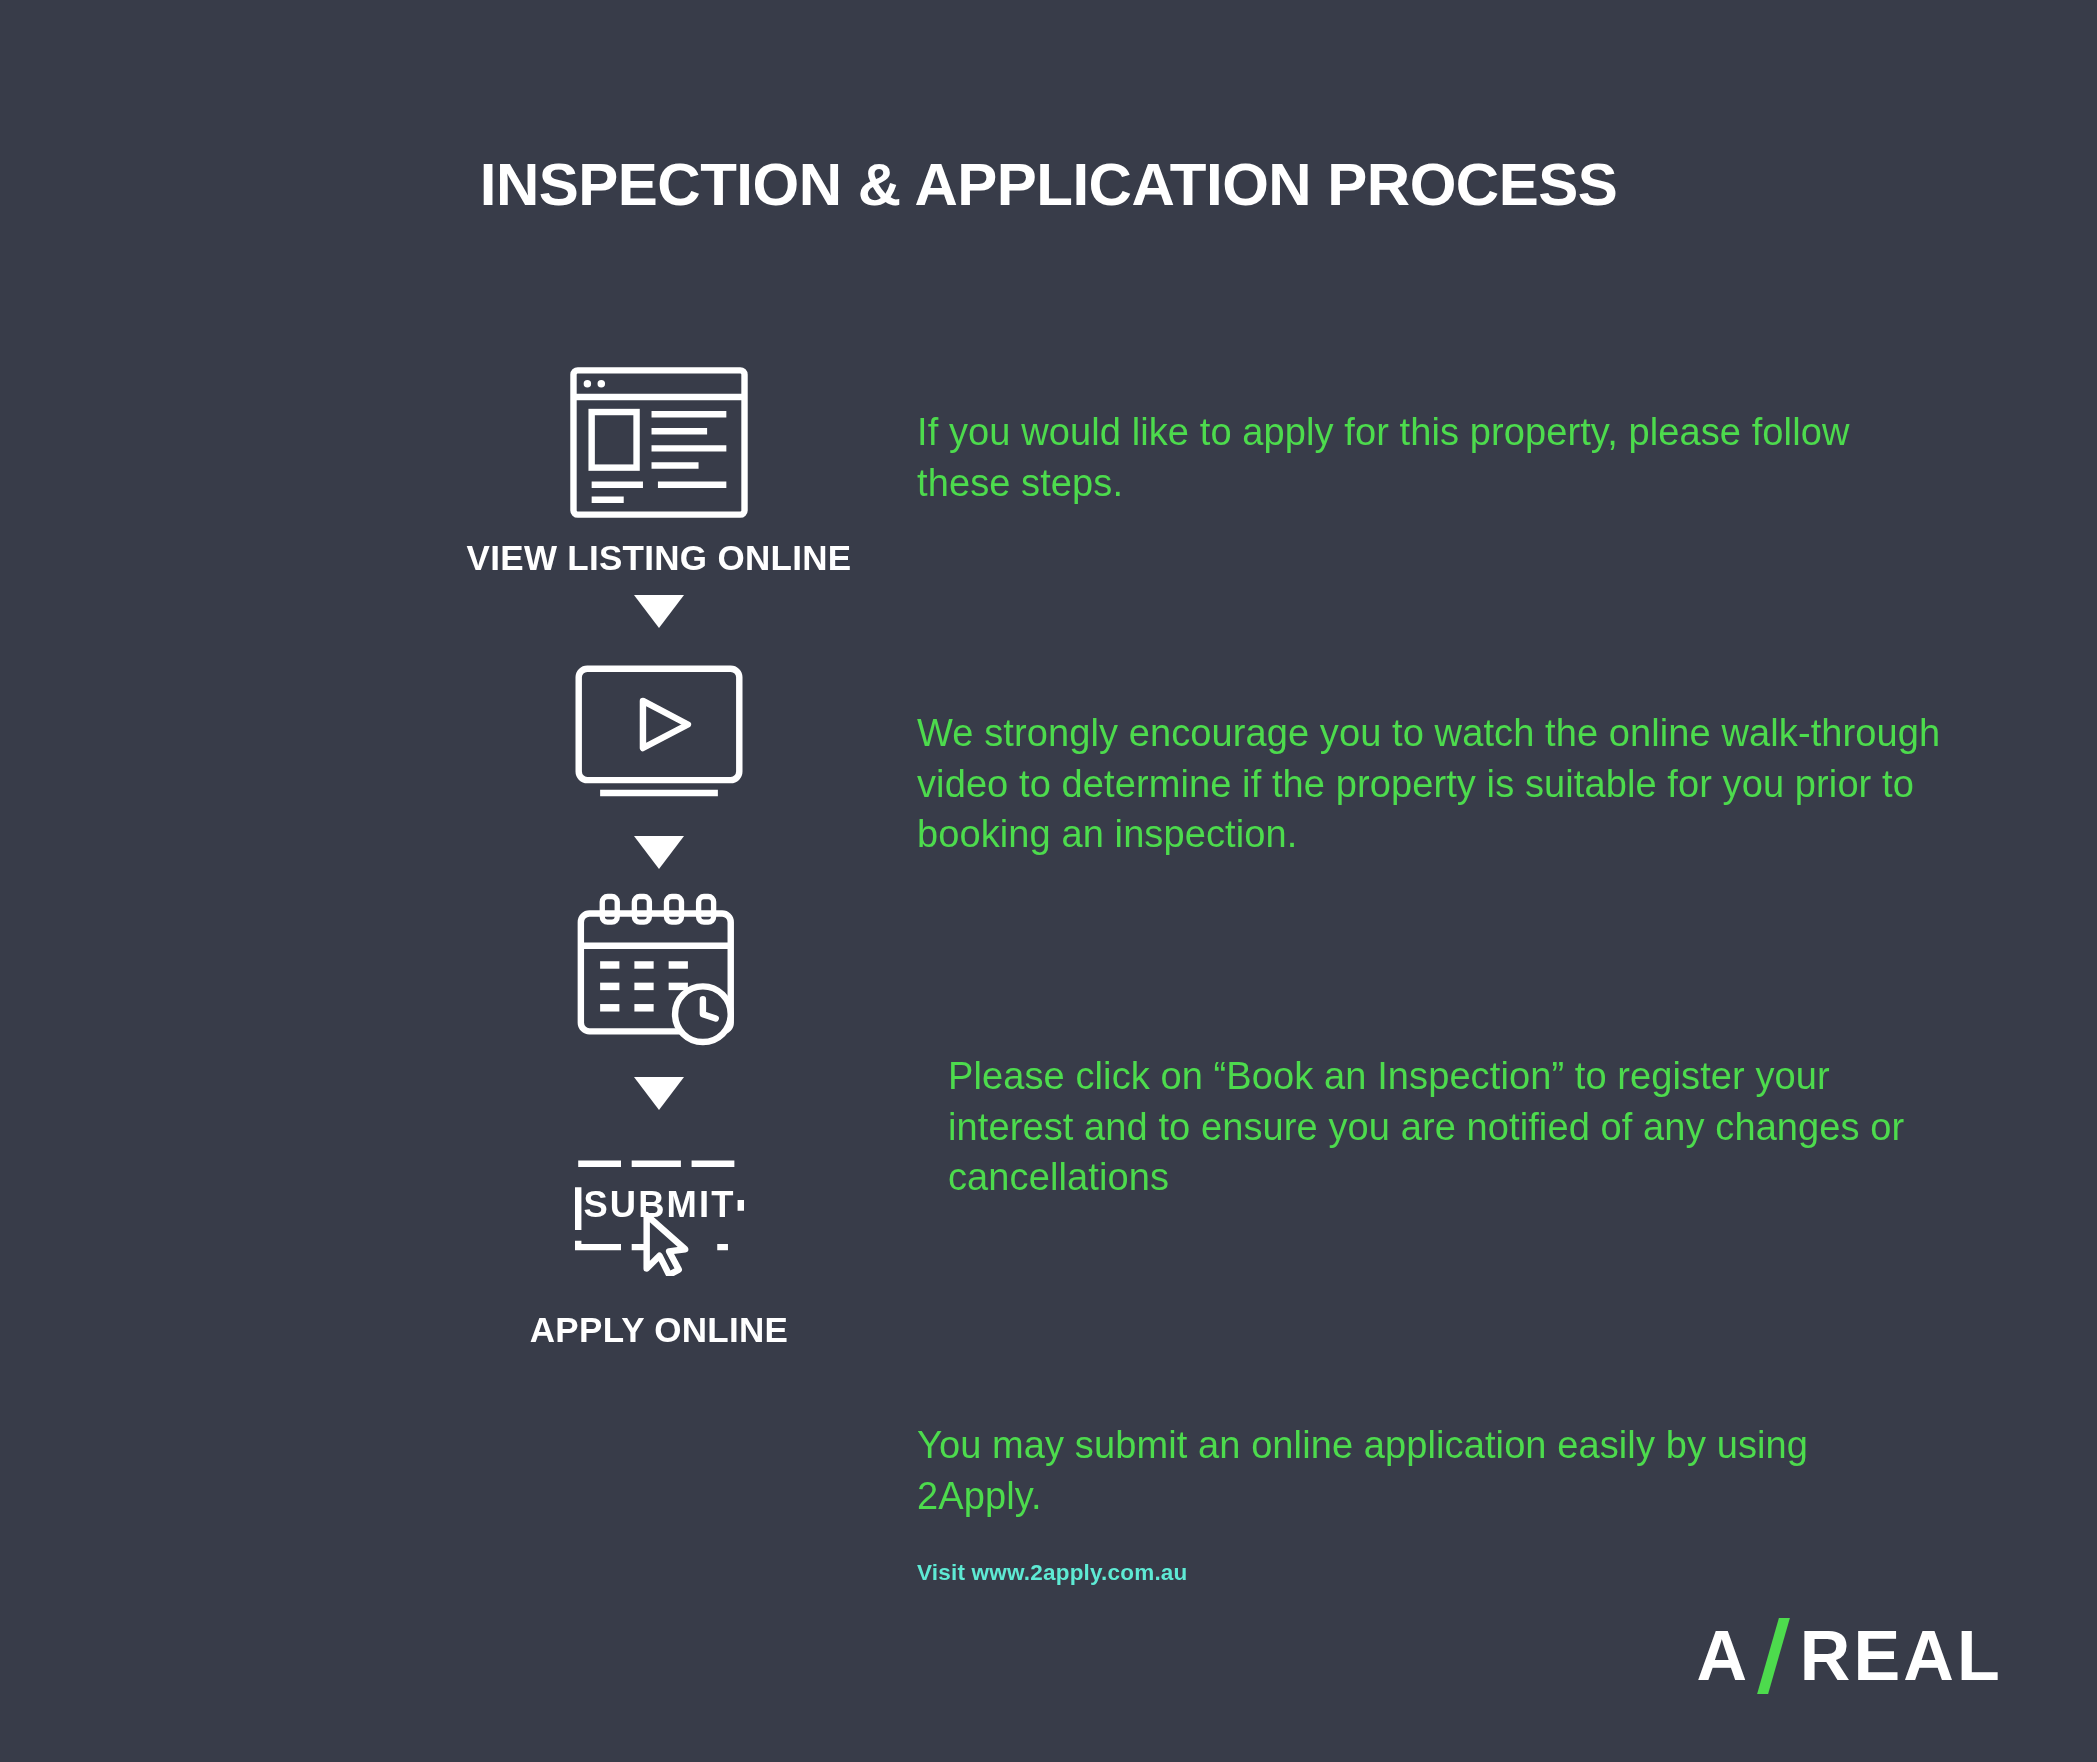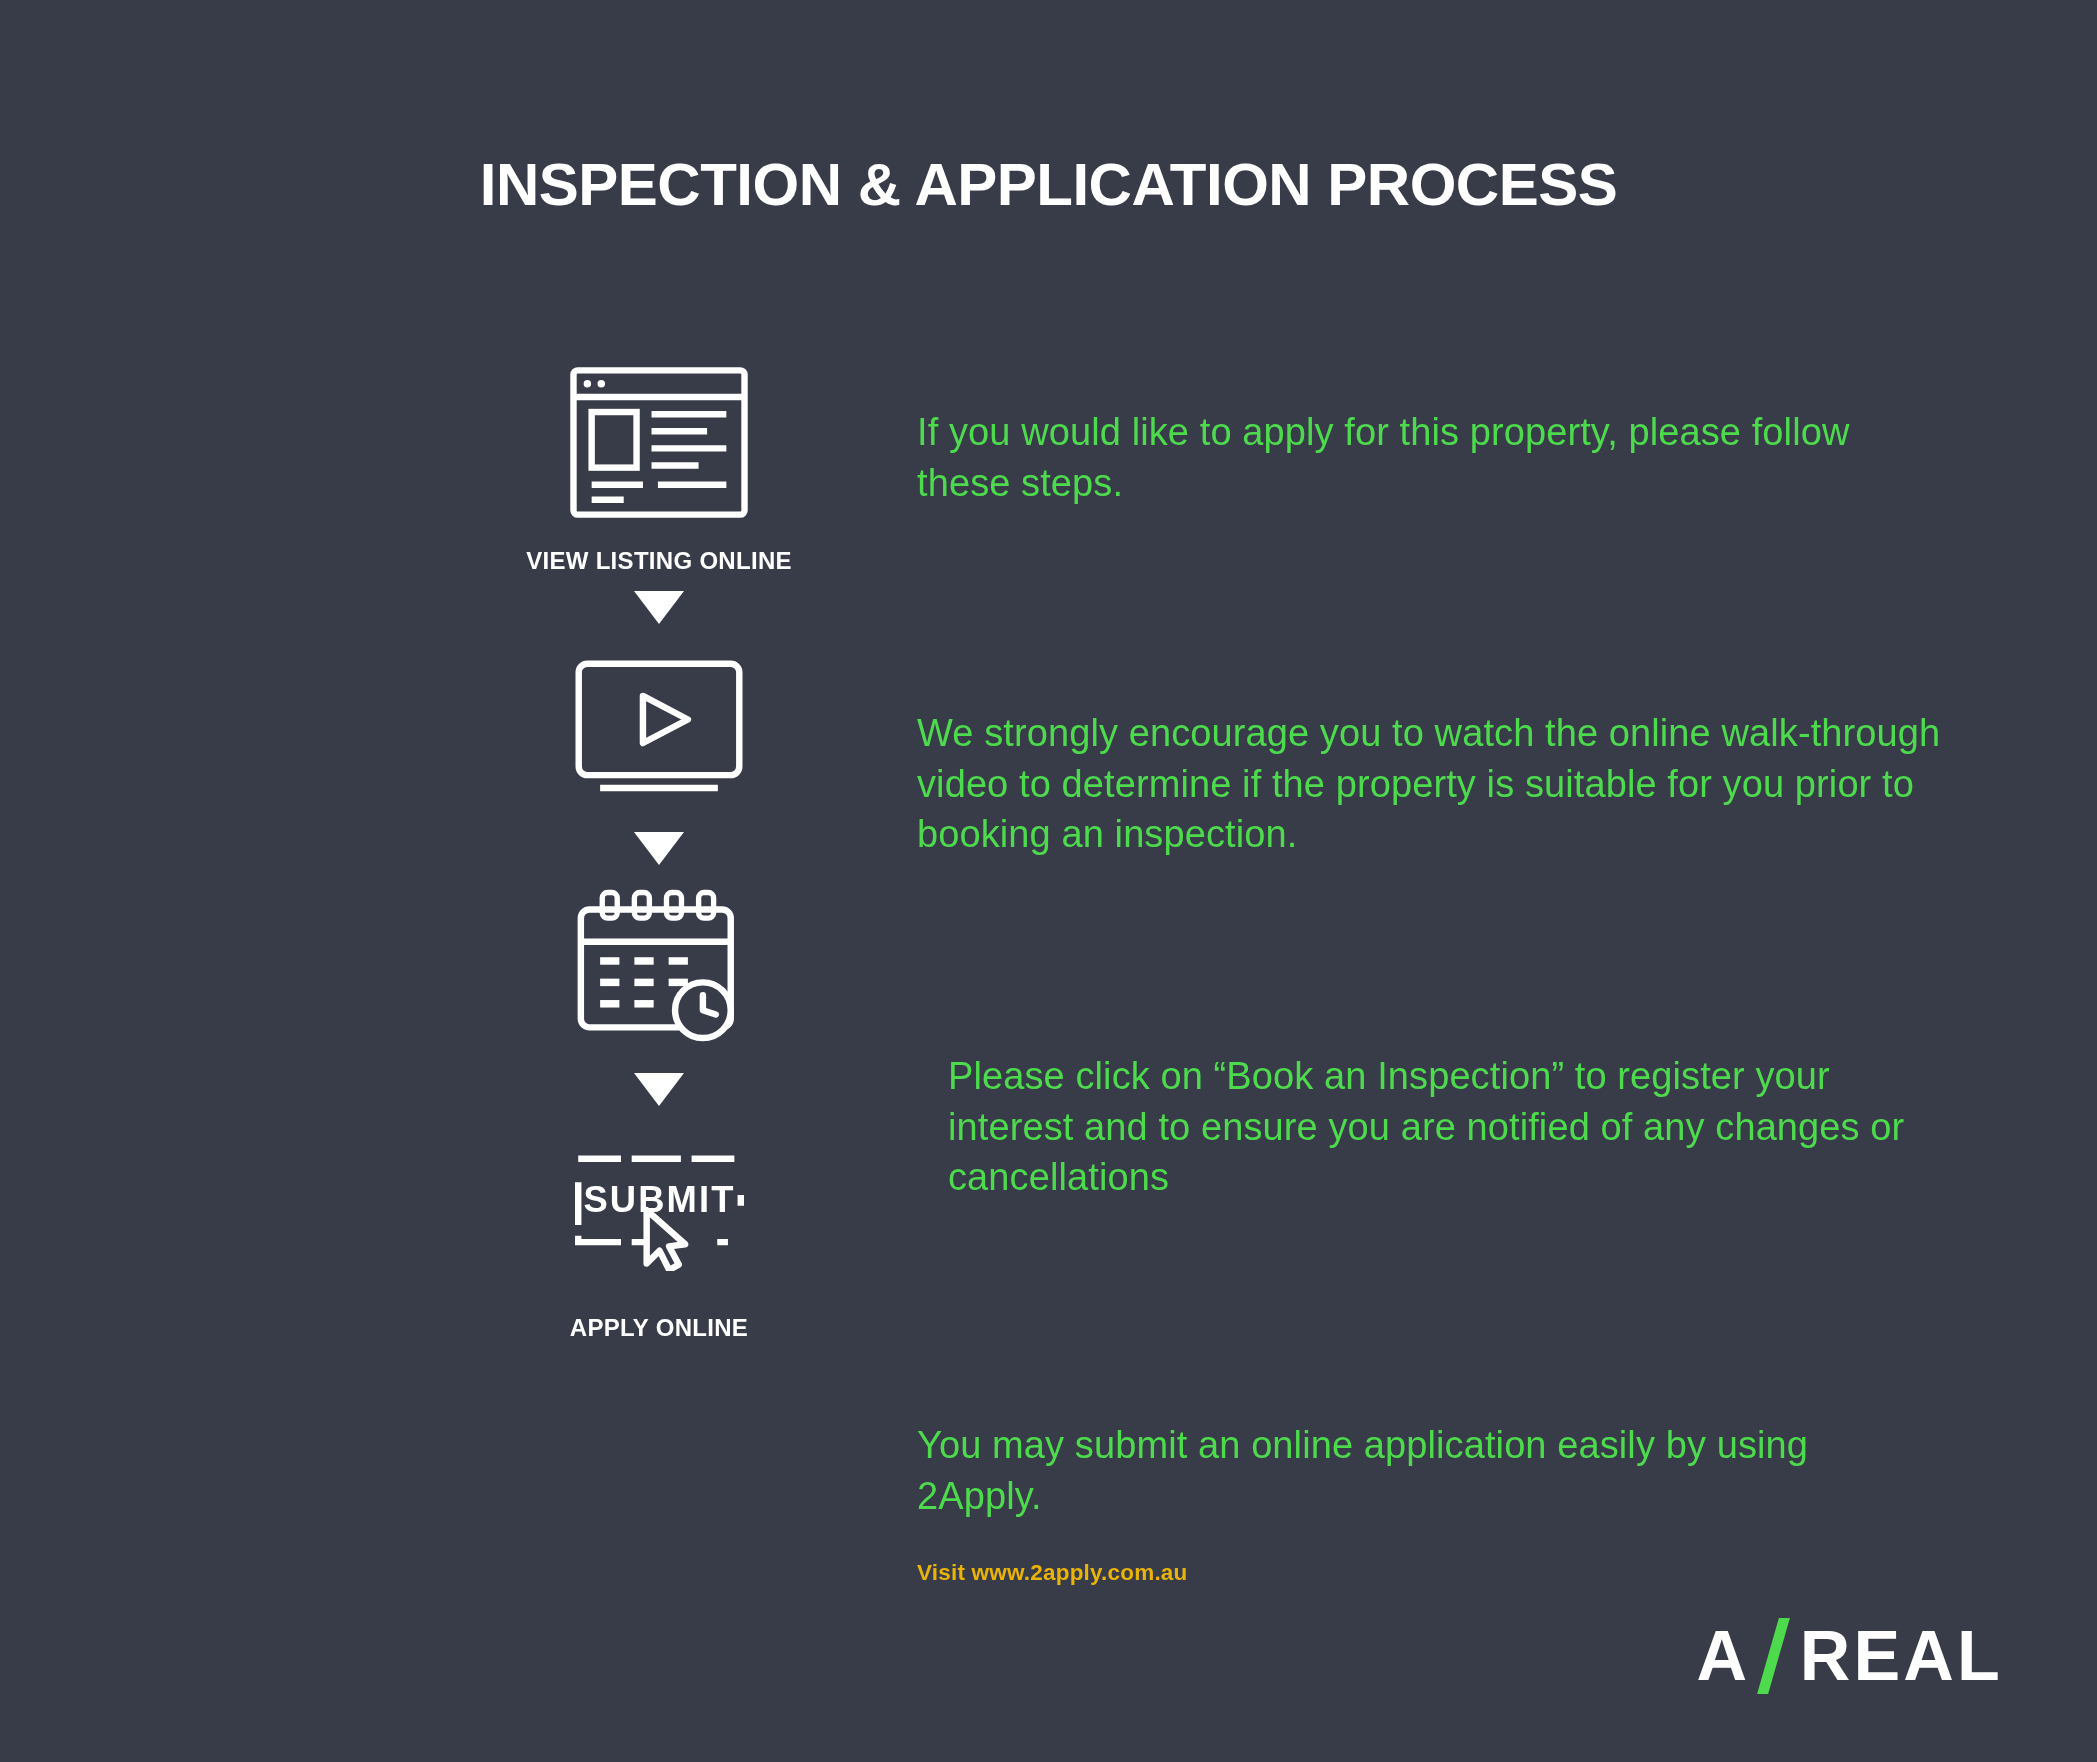--- a/index.html
+++ b/index.html
@@ -52,26 +52,26 @@
 
   .step-icon {
     height: 177px;
     display: flex;
     align-items: center;
     justify-content: center;
     text-align: right;
   }
 
   .step-label {
-    font-size: 24px;
+    font-size: 35px;
     font-weight: bold;
     letter-spacing: 0.3px;
     color: #ffffff;
     line-height: 1.22;
-    margin-top: 15px;
+    margin-top: 6px;
     white-space: pre-line;
   }
 
   .arrow {
     width: 568px;
     display: flex;
     justify-content: center;
     align-items: center;
     height: 64px;
   }
@@ -96,21 +96,21 @@
   .copy-2 { top: 708px; width: 1045px; }
   .copy-3 { top: 1051px; width: 992px; margin-left: 31px; }
   .copy-4 { top: 1420px; width: 965px; }
 
   .visit {
     position: absolute;
     left: 917px;
     top: 1560px;
     font-size: 22.5px;
     font-weight: bold;
-    color: #eab308;
+    color: #5eead4;
     letter-spacing: 0.2px;
   }
 
   
   .logo {
     position: absolute;
     right: 94px;
     top: 1616px;
     display: flex;
     align-items: center;

